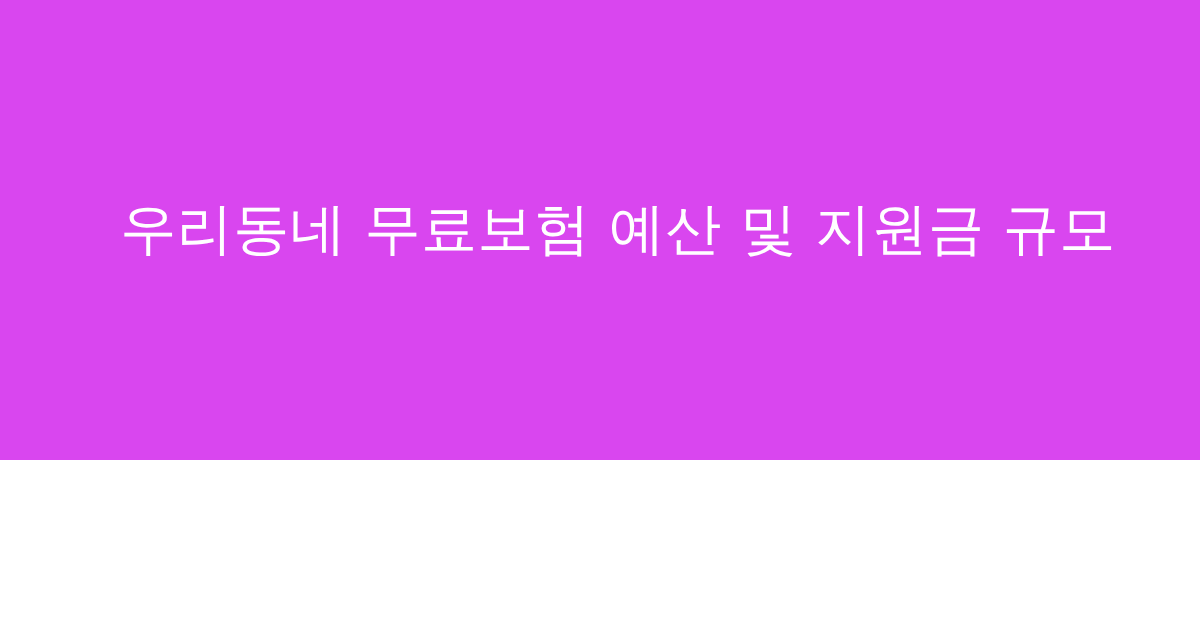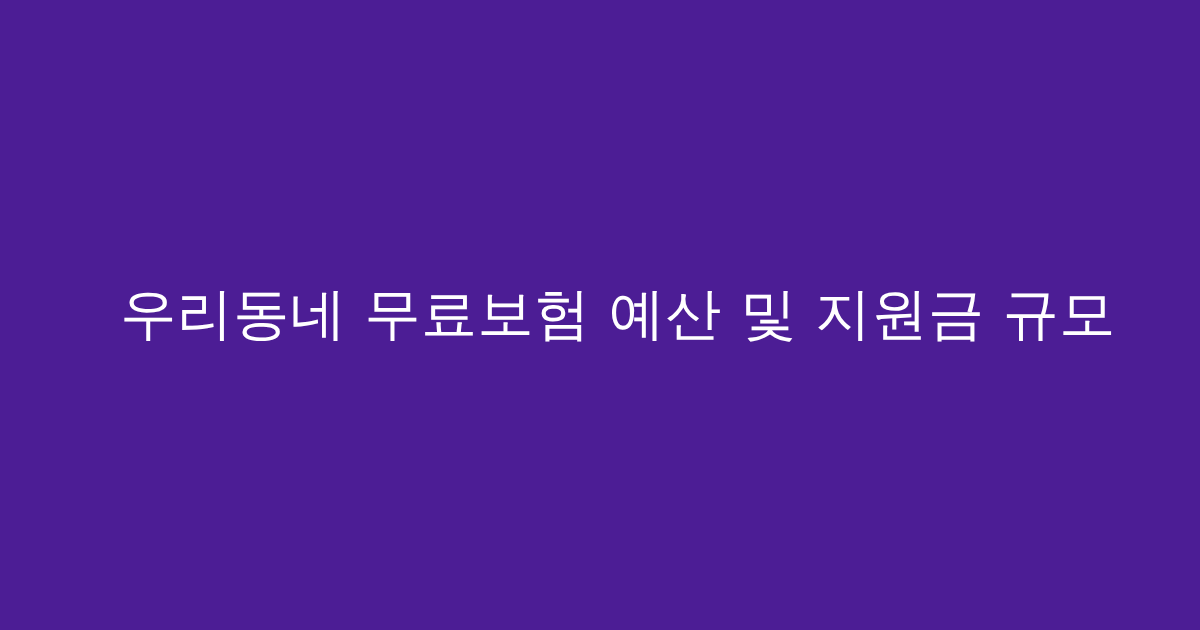--- a/index.html
+++ b/index.html
@@ -13,22 +13,22 @@
     height: 630px;
     overflow: hidden;
     font-family: "DejaVu Sans", "Liberation Sans", sans-serif;
   }
 
   
   .og-card {
     position: relative;
     box-sizing: border-box;
     width: 1200px;
-    height: 630px;
-    background-color: #4c1d95;
+    height: 460px;
+    background-color: #d946ef;
     display: flex;
     align-items: center;
     justify-content: center;
     text-align: center;
     padding-left: 36px;
   }
 
   .og-card__inner {
     display: block;
     width: 100%;

